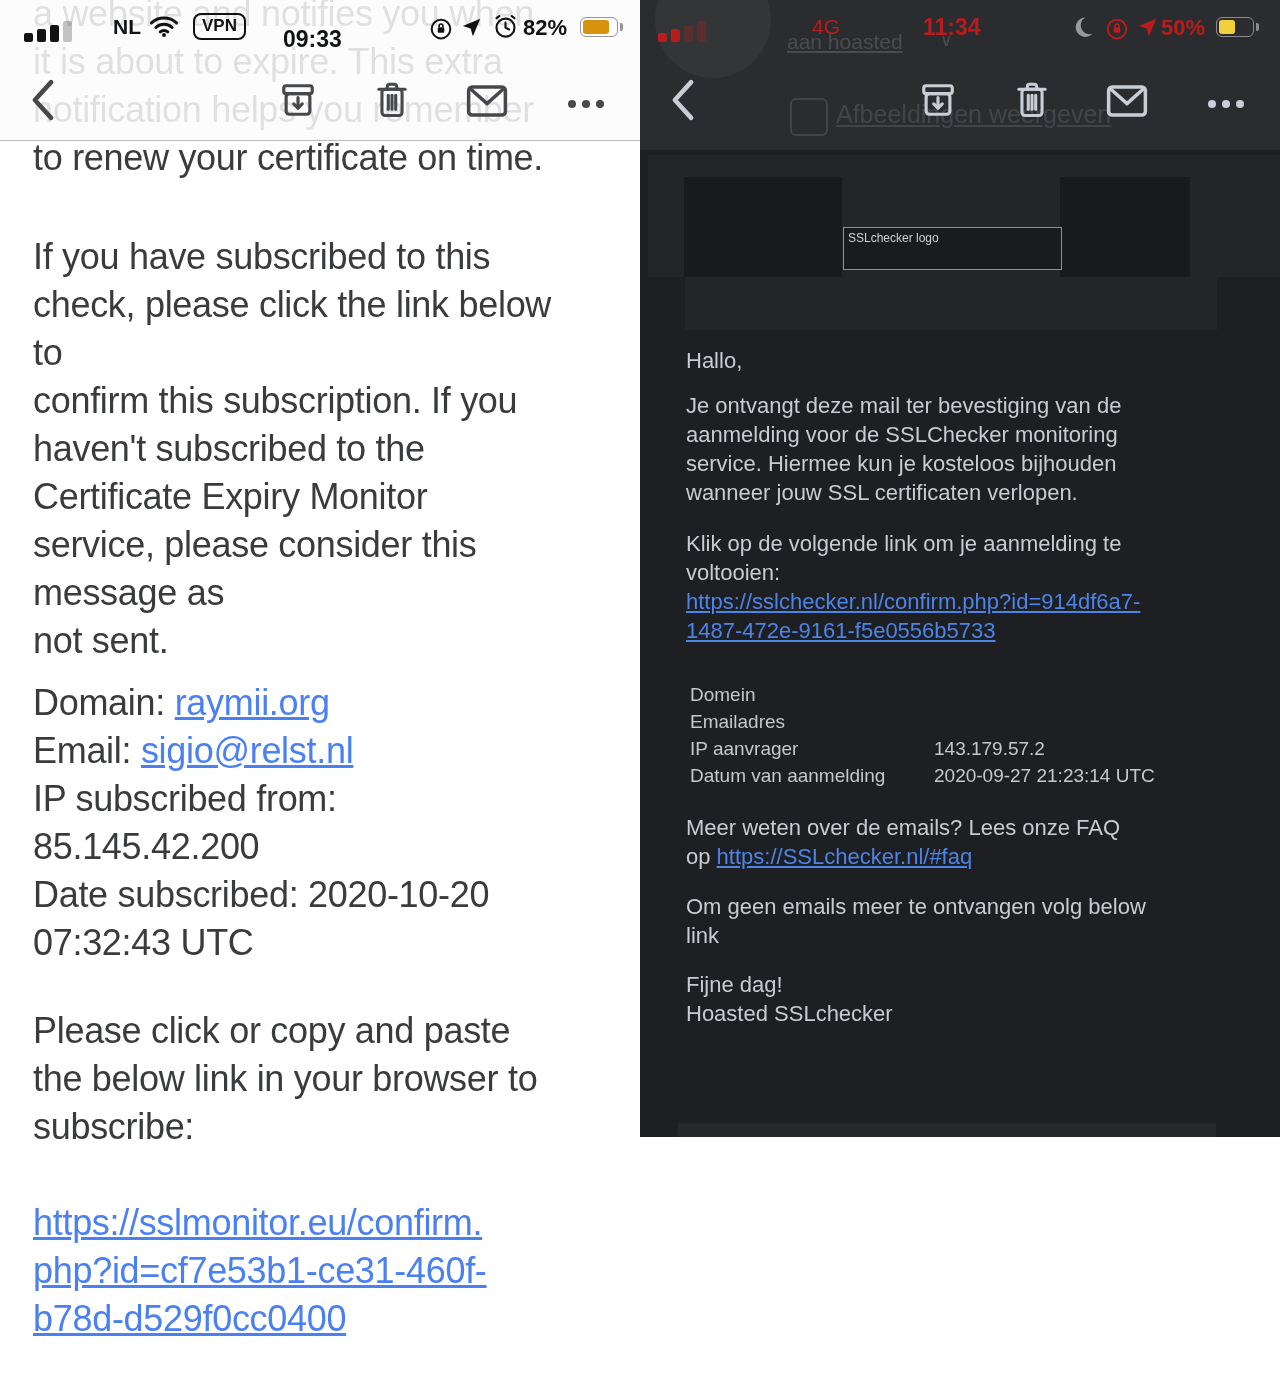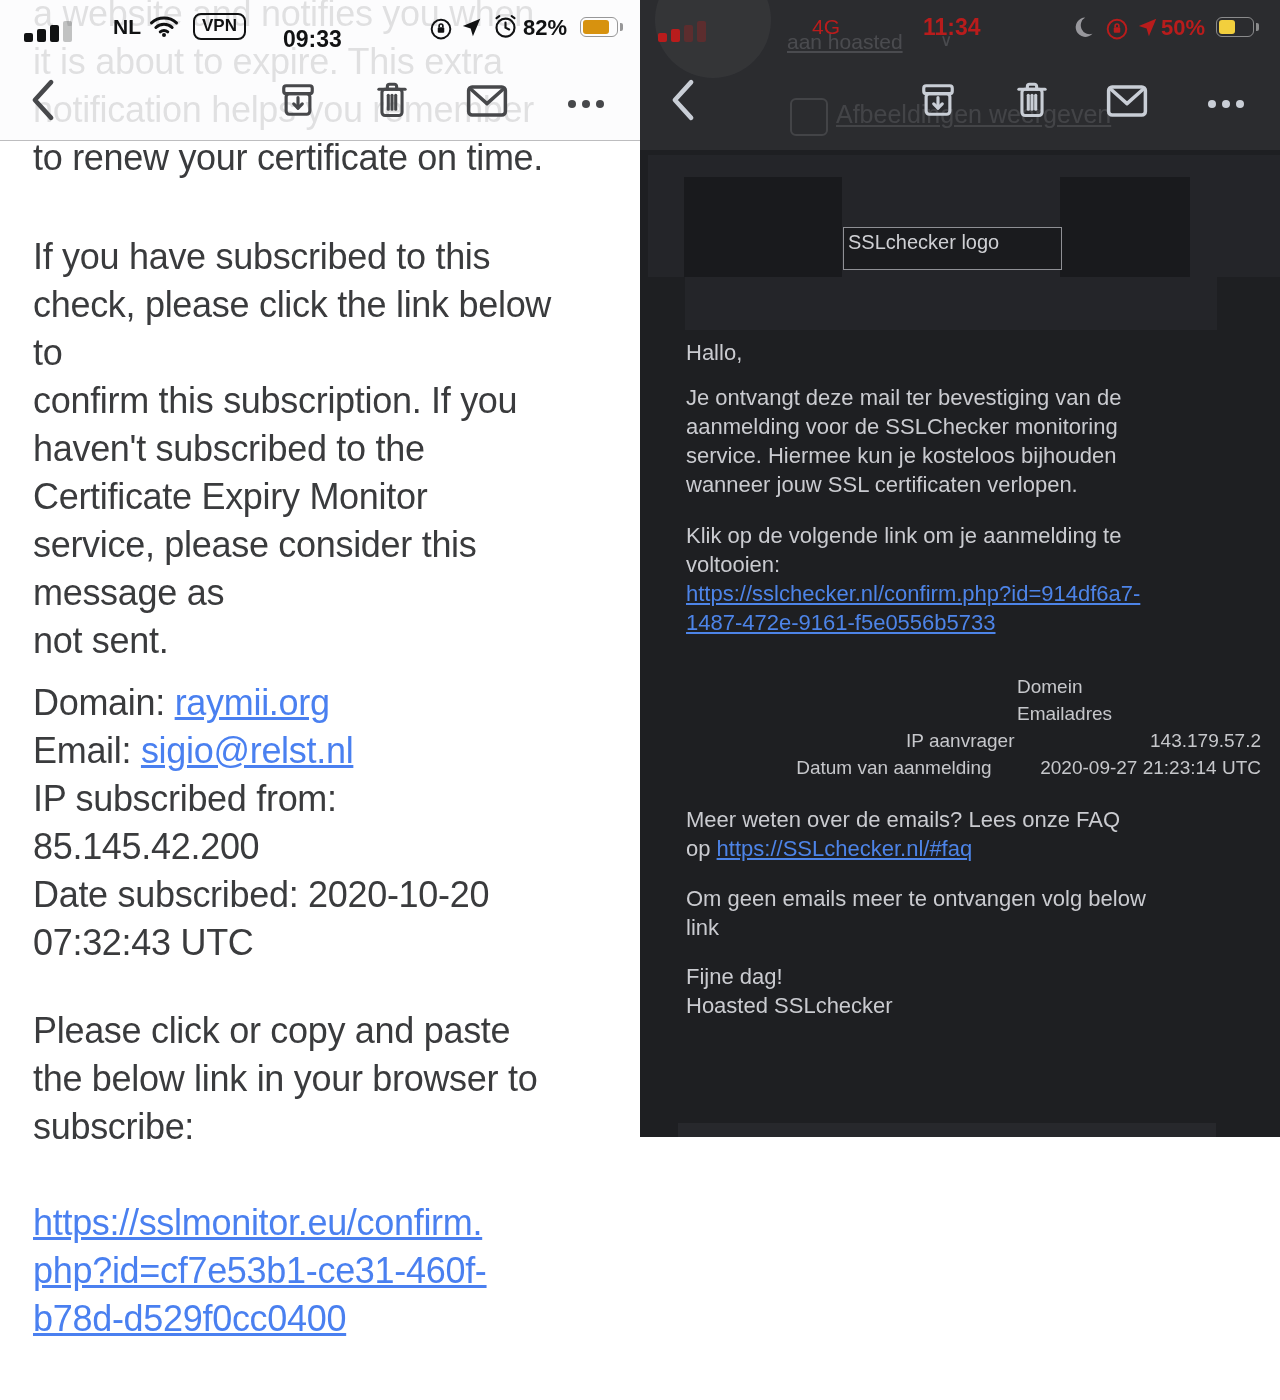--- a/index.html
+++ b/index.html
@@ -44,26 +44,26 @@
   .faint-imgicon{position:absolute;left:150px;top:98px;width:34px;height:34px;
     border:2px solid rgba(230,232,240,0.13);border-radius:6px;}
   .faint-showimages{position:absolute;left:196px;top:100px;font-size:25px;
     color:rgba(230,232,240,0.13);text-decoration:underline;white-space:nowrap;}
   .mottle-base{position:absolute;left:8px;top:155px;width:632px;height:122px;background:#242529;}
   .mottle-dark-a{position:absolute;left:44px;top:177px;width:158px;height:100px;background:#191a1d;}
   .mottle-dark-b{position:absolute;left:420px;top:177px;width:130px;height:100px;background:#191a1d;}
   .mottle-low{position:absolute;left:45px;top:277px;width:532px;height:53px;background:#242529;}
   .alt-box{position:absolute;left:203px;top:227px;width:219px;height:43px;
     border:1px solid #8f9095;background:#1a1b1e;box-sizing:border-box;}
-  .alt-box span{display:block;padding:3px 0 0 4px;font-size:20px;color:#cfd0d4;}
-  .r-body{position:absolute;left:46px;top:338px;width:575px;z-index:1;
+  .alt-box span{display:block;padding:3px 0 0 4px;font-size:12px;color:#cfd0d4;}
+  .r-body{position:absolute;left:46px;top:346px;width:575px;z-index:1;
     font-size:22px;line-height:29px;color:#cacbd0;}
   #right-panel .lnk{color:#4d84e8;text-decoration:underline;}
   .tbl{font-size:19px;line-height:27px;color:#c6c7cb;}
-  .trow{display:flex;justify-content:flex-end;}
+  .trow{display:flex;}
   .trow .lab{width:244px;padding-left:4px;flex:none;}
   .bottom-strip{position:absolute;left:38px;top:1123px;width:538px;height:14px;background:#27282c;}
 
   .bar{position:absolute;bottom:0;width:9px;border-radius:2px;background:currentColor;}
 </style>
 </head>
 <body>
 
 <div class="stage">
 

